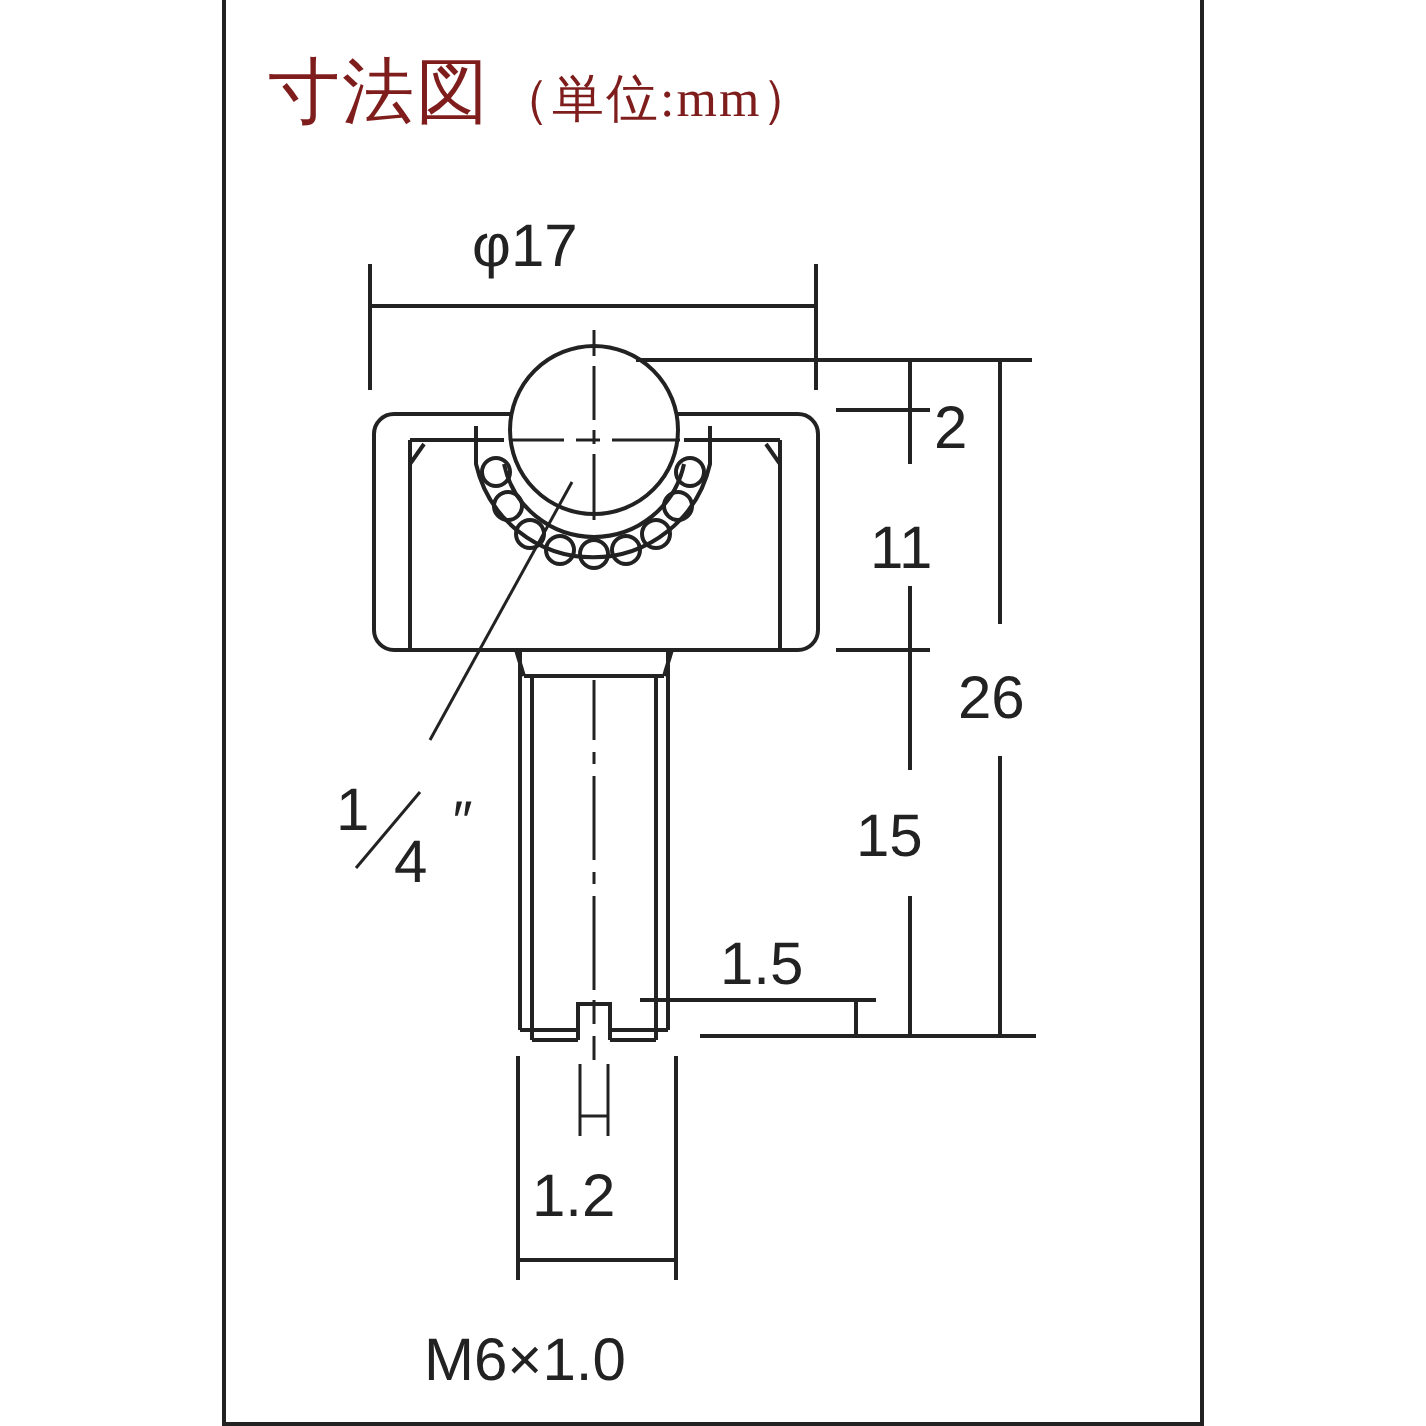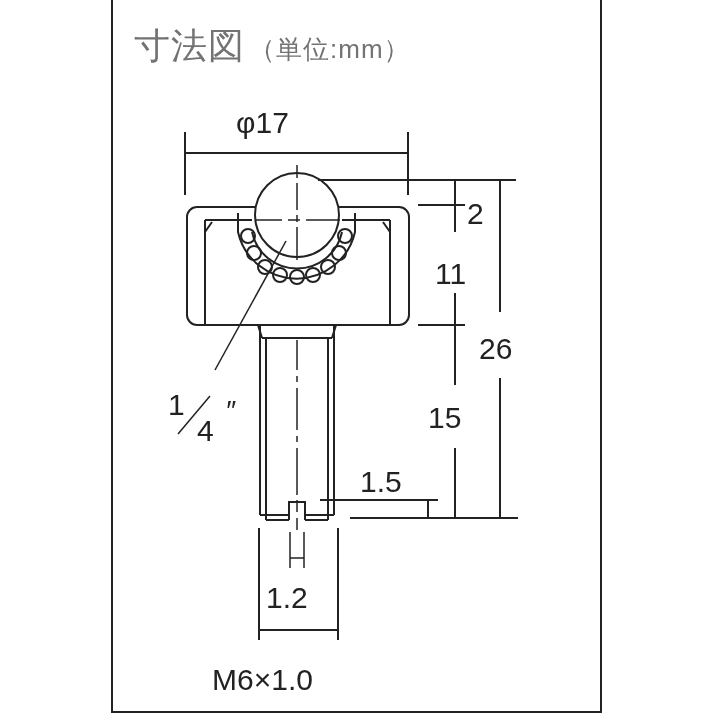--- a/index.html
+++ b/index.html
@@ -1,20 +1,20 @@
 <!DOCTYPE html>
 <html><head>
 <meta charset="utf-8">
 <style>
   html, body { margin:0; padding:0; background:#ffffff; }
   body { width:713px; height:713px; position:relative; overflow:hidden; font-family:"DejaVu Sans", sans-serif; }
   #frame { position:absolute; left:111px; top:-2px; width:487px; height:711px; border:2px solid #222; box-sizing:content-box; }
   svg { position:absolute; left:0; top:0; }
   .t { font-family:"Liberation Sans", sans-serif; fill:#222; }
-  .title { position:absolute; left:134px; top:22px; font-size:36px; color:#737373; font-family:Liberation Sans, sans-serif; letter-spacing:1px; }
+  .title { position:absolute; left:134px; top:22px; font-size:36px; color:#7f1d1d; font-family:Liberation Serif, serif; letter-spacing:1px; }
   .title .unit { font-size:26px; margin-left:4px; }
 </style>
 </head>
 <body>
 
 <div id="frame"></div>
 
 <div class="title">
   <span>寸法図</span><span class="unit">（単位:mm）</span>
 </div>

